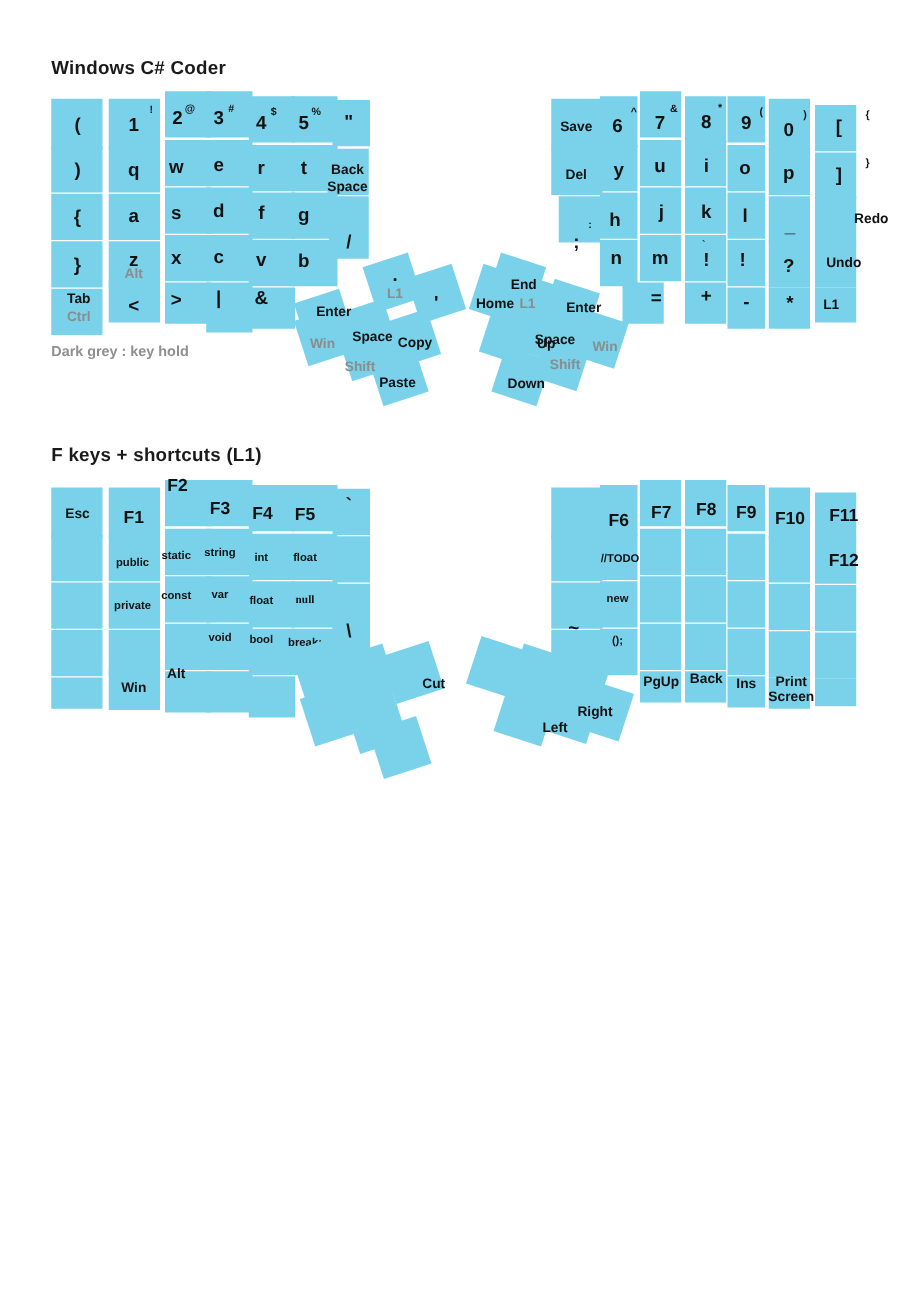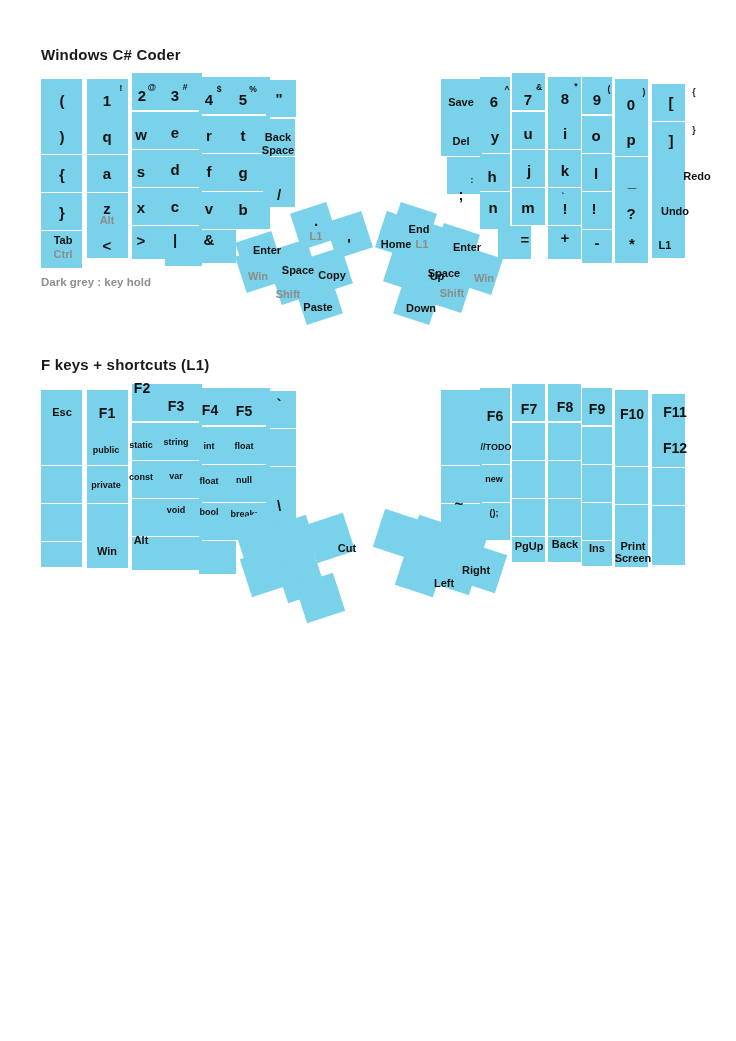--- a/index.html
+++ b/index.html
@@ -311,21 +311,21 @@
     <div class="keylabel main-lbl" style="left: 279px; top: 404px; transform: translate(-50%, -50%); text-align: center;">`</div>
     <div class="keylabel small-word-lbl" style="left: 106px; top: 450px; transform: translate(-50%, -50%); text-align: center;">public</div>
     <div class="keylabel small-word-lbl" style="left: 141px; top: 445px; transform: translate(-50%, -50%); text-align: center;">static</div>
     <div class="keylabel small-word-lbl" style="left: 176px; top: 442px; transform: translate(-50%, -50%); text-align: center;">string</div>
     <div class="keylabel small-word-lbl" style="left: 209px; top: 446px; transform: translate(-50%, -50%); text-align: center;">int</div>
     <div class="keylabel small-word-lbl" style="left: 244px; top: 446px; transform: translate(-50%, -50%); text-align: center;">float</div>
     <div class="keylabel small-word-lbl" style="left: 106px; top: 485px; transform: translate(-50%, -50%); text-align: center;">private</div>
     <div class="keylabel small-word-lbl" style="left: 141px; top: 477px; transform: translate(-50%, -50%); text-align: right;">const</div>
     <div class="keylabel small-word-lbl" style="left: 176px; top: 476px; transform: translate(-50%, -50%); text-align: center;">var</div>
     <div class="keylabel small-word-lbl" style="left: 209px; top: 481px; transform: translate(-50%, -50%); text-align: center;">float</div>
-    <div class="keylabel small-word-lbl" style="left: 244px; top: 480px; transform: translate(-50%, -50%); text-align: center;">null</div>
+    <div class="keylabel small-word-lbl" style="left: 244px; top: 480px; transform: translate(-50%, -50%); text-align: center; font-family: Liberation Serif, serif;">null</div>
     <div class="keylabel small-word-lbl" style="left: 176px; top: 510px; transform: translate(-50%, -50%); text-align: center;">void</div>
     <div class="keylabel small-word-lbl" style="left: 209px; top: 512px; transform: translate(-50%, -50%); text-align: center;">bool</div>
     <div class="keylabel small-word-lbl" style="left: 244px; top: 514px; transform: translate(-50%, -50%); text-align: center;">break;</div>
     <div class="keylabel main-lbl" style="left: 279px; top: 505px; transform: translate(-50%, -50%); text-align: center;">\</div>
     <div class="keylabel word-lbl" style="left: 107px; top: 551px; transform: translate(-50%, -50%); text-align: center;">Win</div>
     <div class="keylabel word-lbl" style="left: 141px; top: 540px; transform: translate(-50%, -50%); text-align: center;">Alt</div>
     <div class="key" style="left: 441px; top: 390px; width: 41px; height: 41px; background: rgb(121, 210, 234);"></div>
     <div class="key" style="left: 480px; top: 388px; width: 30px; height: 41px; background: rgb(121, 210, 234);"></div>
     <div class="key" style="left: 512px; top: 384px; width: 33px; height: 37px; background: rgb(121, 210, 234);"></div>
     <div class="key" style="left: 548px; top: 384px; width: 33px; height: 37px; background: rgb(121, 210, 234);"></div>

